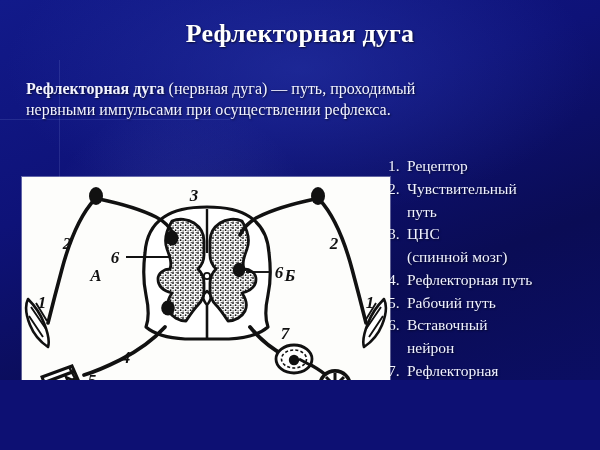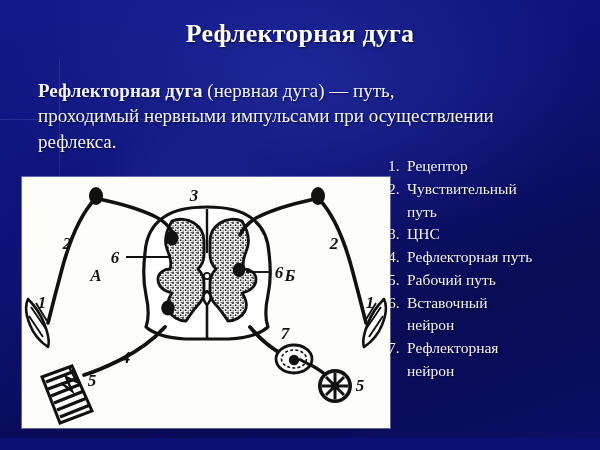--- a/index.html
+++ b/index.html
@@ -10,21 +10,21 @@
     height: 450px;
     overflow: hidden;
   }
   body {
     font-family: "Liberation Serif", "DejaVu Serif", serif;
     background: #0d1073;
   }
   #slide {
     position: relative;
     width: 600px;
-    height: 438px;
+    height: 380px;
     background:
       radial-gradient(circle at 30% 62%, rgba(120,140,220,0.18) 0%, rgba(120,140,220,0.0) 28%),
       radial-gradient(ellipse 70% 55% at 50% 18%, rgba(40,55,170,0.55) 0%, rgba(20,28,120,0.0) 70%),
       linear-gradient(160deg, #121a8a 0%, #0e1278 38%, #0a0c55 72%, #0b0e63 100%);
     overflow: hidden;
   }
   
   #crosshair-h, #crosshair-v {
     position: absolute;
     background: rgba(180,195,255,0.13);
@@ -41,25 +41,25 @@
     text-align: center;
     color: #ffffff;
     font-size: 26px;
     font-weight: bold;
     letter-spacing: 0.2px;
     text-shadow: 1px 1px 2px rgba(0,0,0,0.65);
   }
 
   #definition {
     position: absolute;
-    left: 38px;
+    left: 26px;
     top: 78px;
     width: 462px;
     color: #f2f3ff;
-    font-size: 19px;
+    font-size: 16px;
     line-height: 1.33;
     text-shadow: 1px 1px 2px rgba(0,0,0,0.6);
   }
   #definition .term { font-weight: bold; }
 
   #component-list {
     position: absolute;
     left: 388px;
     top: 155px;
     width: 208px;
@@ -114,20 +114,21 @@
     </div>
     <div class="li">
       <span class="num">2.</span>
       <span class="txt">Чувствительный</span>
     </div>
     <div class="cont">путь</div>
     <div class="li">
       <span class="num">3.</span>
       <span class="txt">ЦНС</span>
     </div>
+    <div class="cont">(спинной мозг)</div>
     <div class="li">
       <span class="num">4.</span>
       <span class="txt">Рефлекторная путь</span>
     </div>
     <div class="li">
       <span class="num">5.</span>
       <span class="txt">Рабочий путь</span>
     </div>
     <div class="li">
       <span class="num">6.</span>

